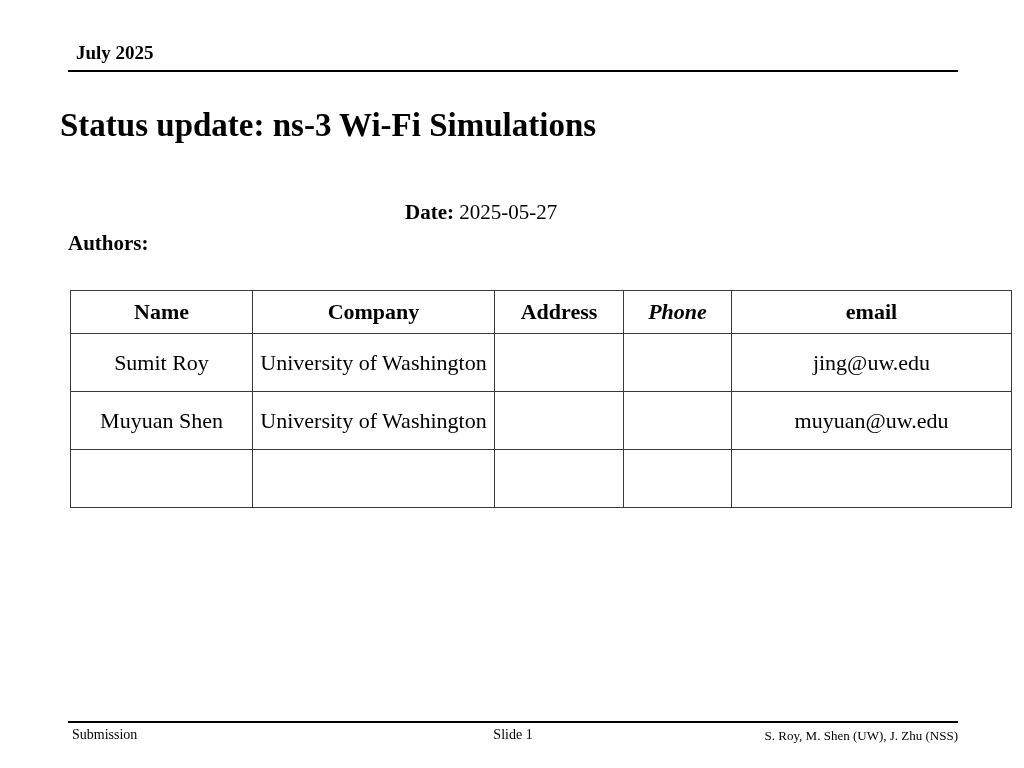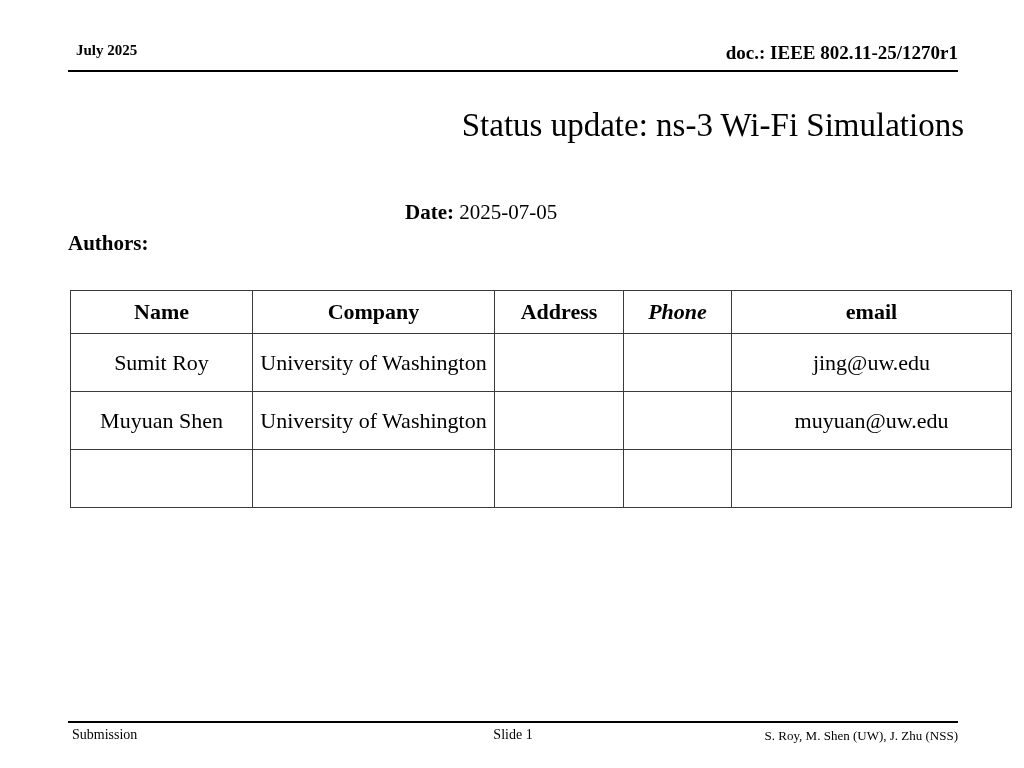--- a/index.html
+++ b/index.html
@@ -21,21 +21,21 @@
     position: absolute;
     left: 68px;
     top: 42px;
     width: 890px;
     height: 30px;
   }
   .slide-header .hdr-left {
     position: absolute;
     left: 8px;
     top: 0;
-    font-size: 15px;
+    font-size: 19px;
     font-weight: bold;
     white-space: nowrap;
     text-align: center;
   }
   .slide-header .hdr-right {
     position: absolute;
     right: 0;
     top: 0;
     font-size: 19px;
     font-weight: bold;
@@ -49,23 +49,23 @@
     height: 0;
     border-top: 2px solid #000000;
   }
 
   
   .slide-title {
     position: absolute;
     left: 60px;
     top: 107px;
     width: 904px;
-    text-align: right;
+    text-align: left;
     font-size: 33px;
-    font-weight: normal;
+    font-weight: bold;
     letter-spacing: 0px;
     white-space: nowrap;
   }
 
   
   .date-line {
     position: absolute;
     left: 405px;
     top: 200px;
     font-size: 21px;
@@ -164,29 +164,28 @@
     top: 1px;
     font-size: 13px;
     white-space: nowrap;
   }
 </style>
 </head>
 <body>
 
 <div class="slide-header">
   <div class="hdr-left">July 2025</div>
-  <div class="hdr-right">doc.: IEEE 802.11-25/1270r1</div>
 </div>
 <div class="header-rule"></div>
 
 <div class="slide-title">Status update: ns-3 Wi-Fi Simulations</div>
 
 <div class="date-line">
   <span class="date-label">Date:</span>
-  <span class="date-value">2025-07-05</span>
+  <span class="date-value">2025-05-27</span>
 </div>
 
 <div class="authors-label">Authors:</div>
 
 <div class="authors-table-wrap">
   <table class="authors-table">
     <thead>
       <tr>
         <th class="col-name">Name</th>
         <th class="col-company">Company</th>

